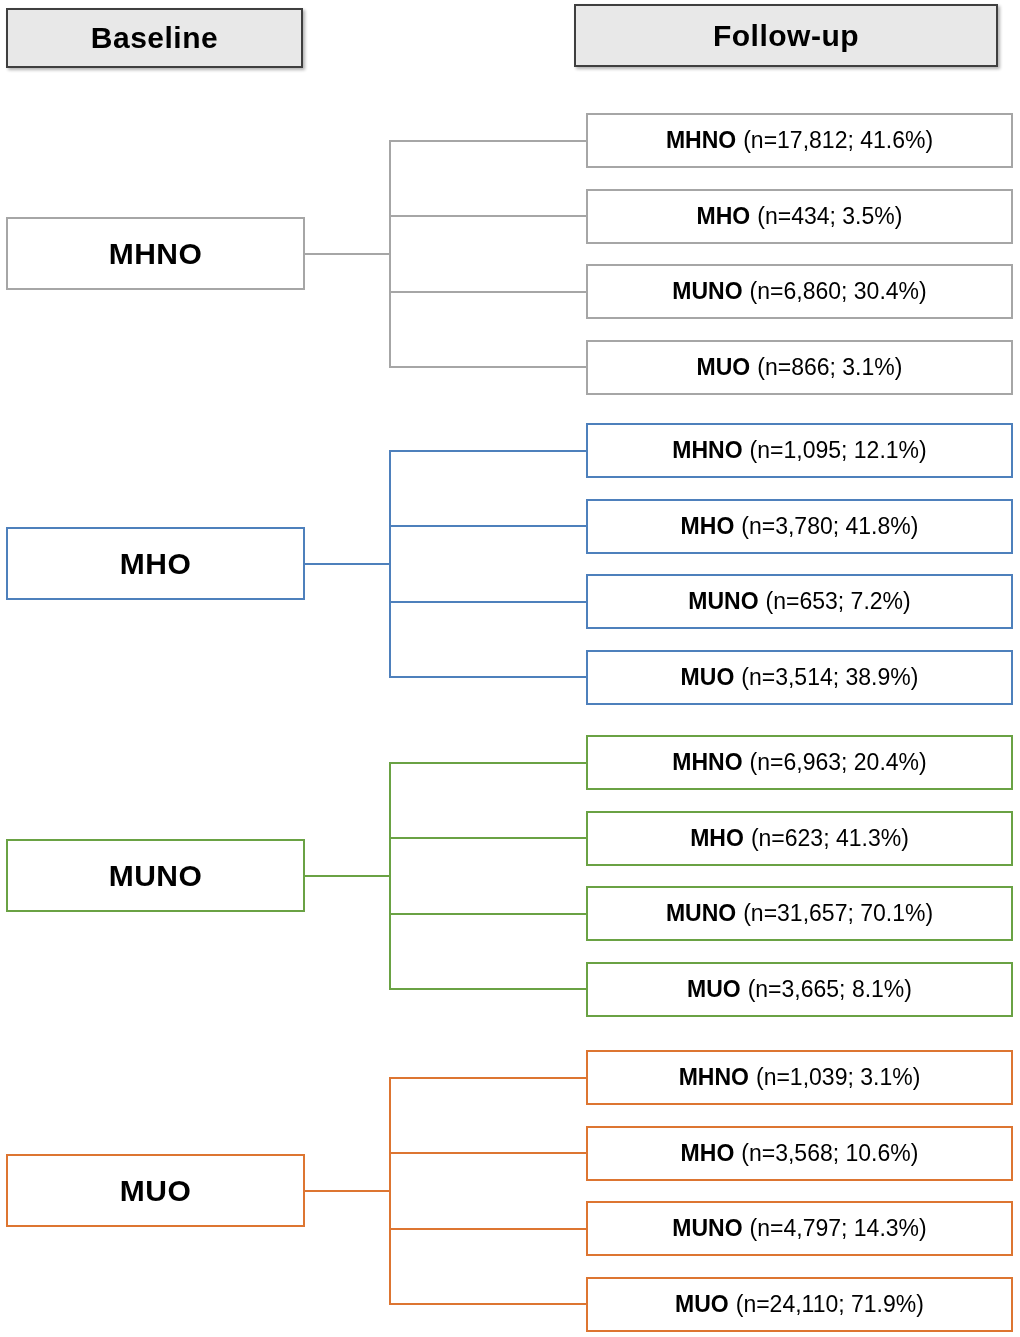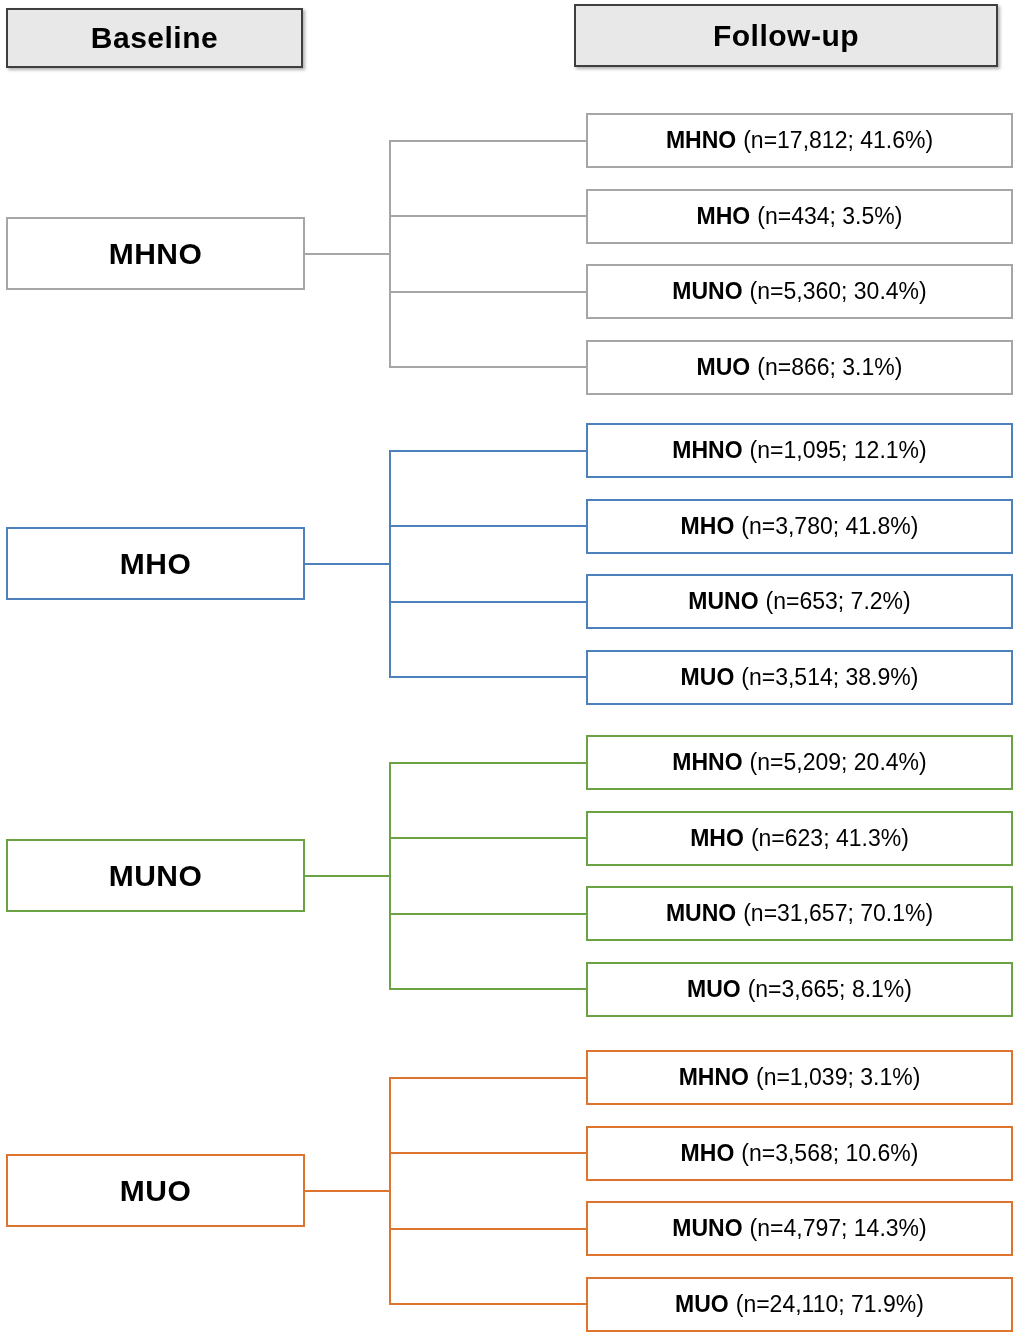--- a/index.html
+++ b/index.html
@@ -81,21 +81,21 @@
         <span class="det">(n=17,812; 41.6%)</span>
       </div>
       <div class="line" style="left: 389px; top: 215px; width: 197px; height: 2px; background: rgb(166, 166, 166);"></div>
       <div class="fu-box" style="top: 188.5px; border-color: rgb(166, 166, 166);">
         <span class="lbl">MHO</span>
         <span class="det">(n=434; 3.5%)</span>
       </div>
       <div class="line" style="left: 389px; top: 290.5px; width: 197px; height: 2px; background: rgb(166, 166, 166);"></div>
       <div class="fu-box" style="top: 264px; border-color: rgb(166, 166, 166);">
         <span class="lbl">MUNO</span>
-        <span class="det">(n=5,360; 30.4%)</span>
+        <span class="det">(n=6,860; 30.4%)</span>
       </div>
       <div class="line" style="left: 389px; top: 366px; width: 197px; height: 2px; background: rgb(166, 166, 166);"></div>
       <div class="fu-box" style="top: 339.5px; border-color: rgb(166, 166, 166);">
         <span class="lbl">MUO</span>
         <span class="det">(n=866; 3.1%)</span>
       </div>
       <div class="base-box" style="top: 527.25px; border-color: rgb(78, 128, 188);">
         <span>MHO</span>
       </div>
       <div class="line" style="left: 305px; top: 562.75px; width: 86px; height: 2px; background: rgb(78, 128, 188);"></div>
@@ -121,21 +121,21 @@
         <span class="det">(n=3,514; 38.9%)</span>
       </div>
       <div class="base-box" style="top: 839.25px; border-color: rgb(106, 162, 68);">
         <span>MUNO</span>
       </div>
       <div class="line" style="left: 305px; top: 874.75px; width: 86px; height: 2px; background: rgb(106, 162, 68);"></div>
       <div class="line" style="left: 389px; top: 761.5px; width: 2px; height: 228.5px; background: rgb(106, 162, 68);"></div>
       <div class="line" style="left: 389px; top: 761.5px; width: 197px; height: 2px; background: rgb(106, 162, 68);"></div>
       <div class="fu-box" style="top: 735px; border-color: rgb(106, 162, 68);">
         <span class="lbl">MHNO</span>
-        <span class="det">(n=5,209; 20.4%)</span>
+        <span class="det">(n=6,963; 20.4%)</span>
       </div>
       <div class="line" style="left: 389px; top: 837px; width: 197px; height: 2px; background: rgb(106, 162, 68);"></div>
       <div class="fu-box" style="top: 810.5px; border-color: rgb(106, 162, 68);">
         <span class="lbl">MHO</span>
         <span class="det">(n=623; 41.3%)</span>
       </div>
       <div class="line" style="left: 389px; top: 912.5px; width: 197px; height: 2px; background: rgb(106, 162, 68);"></div>
       <div class="fu-box" style="top: 886px; border-color: rgb(106, 162, 68);">
         <span class="lbl">MUNO</span>
         <span class="det">(n=31,657; 70.1%)</span>

